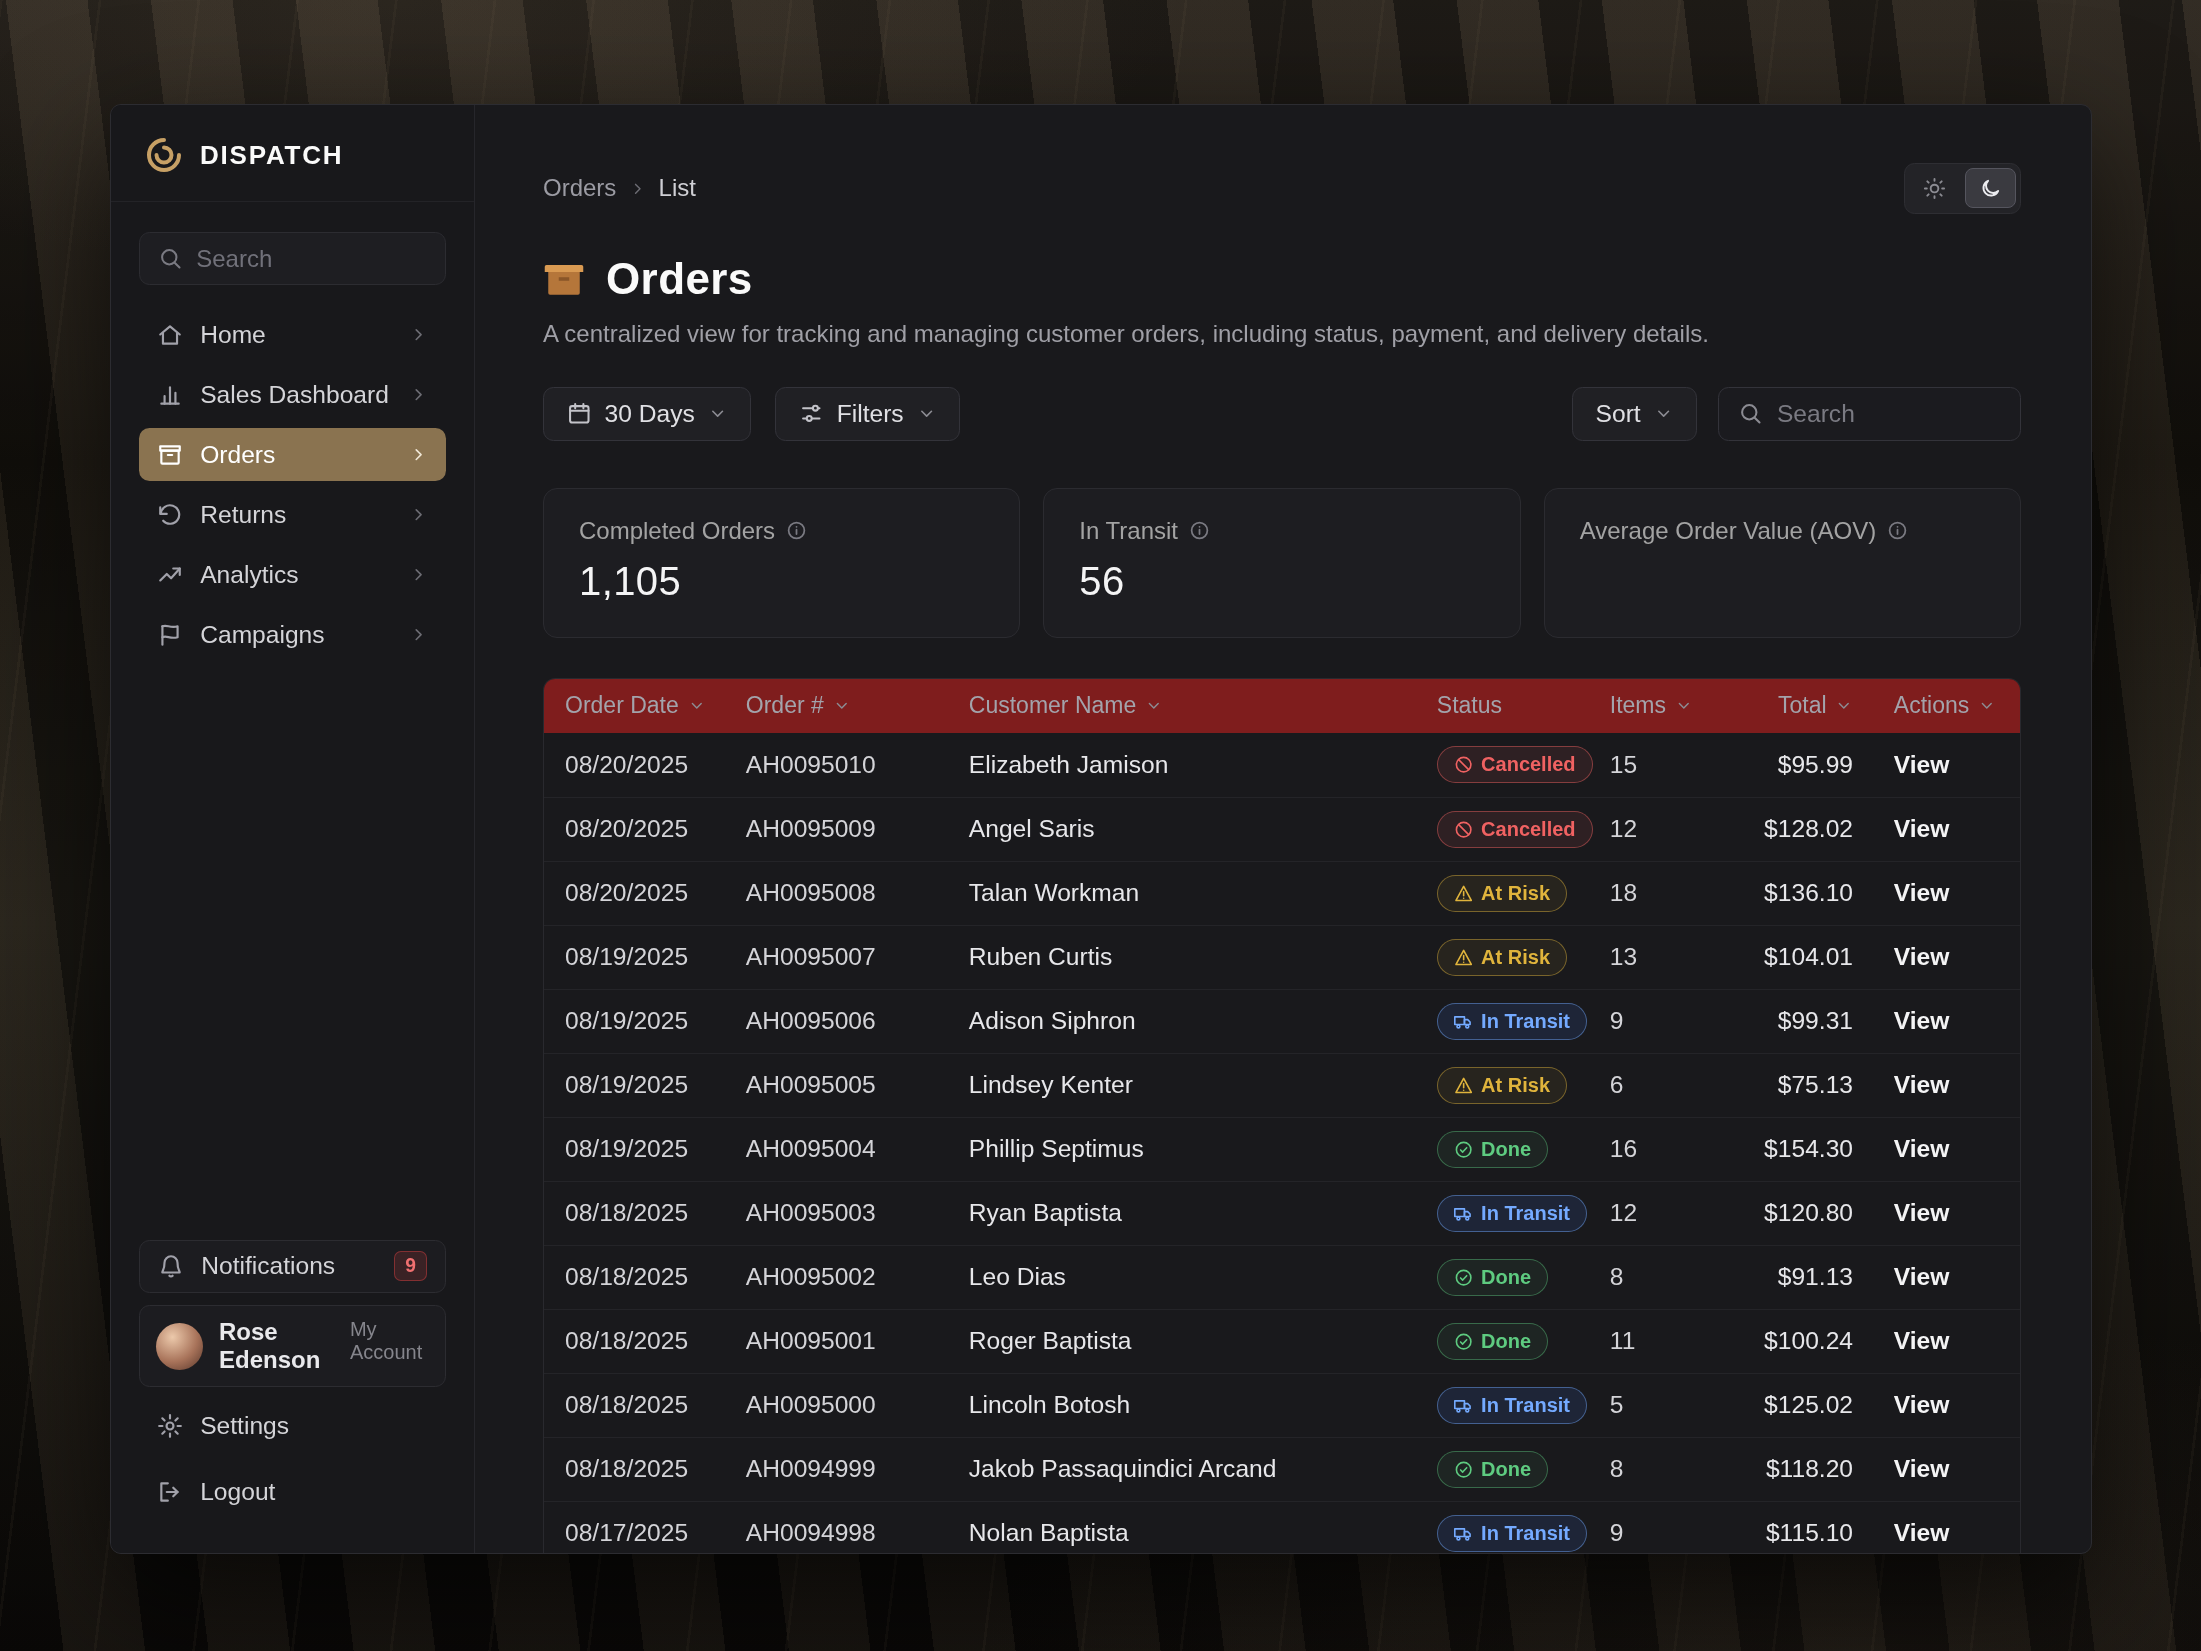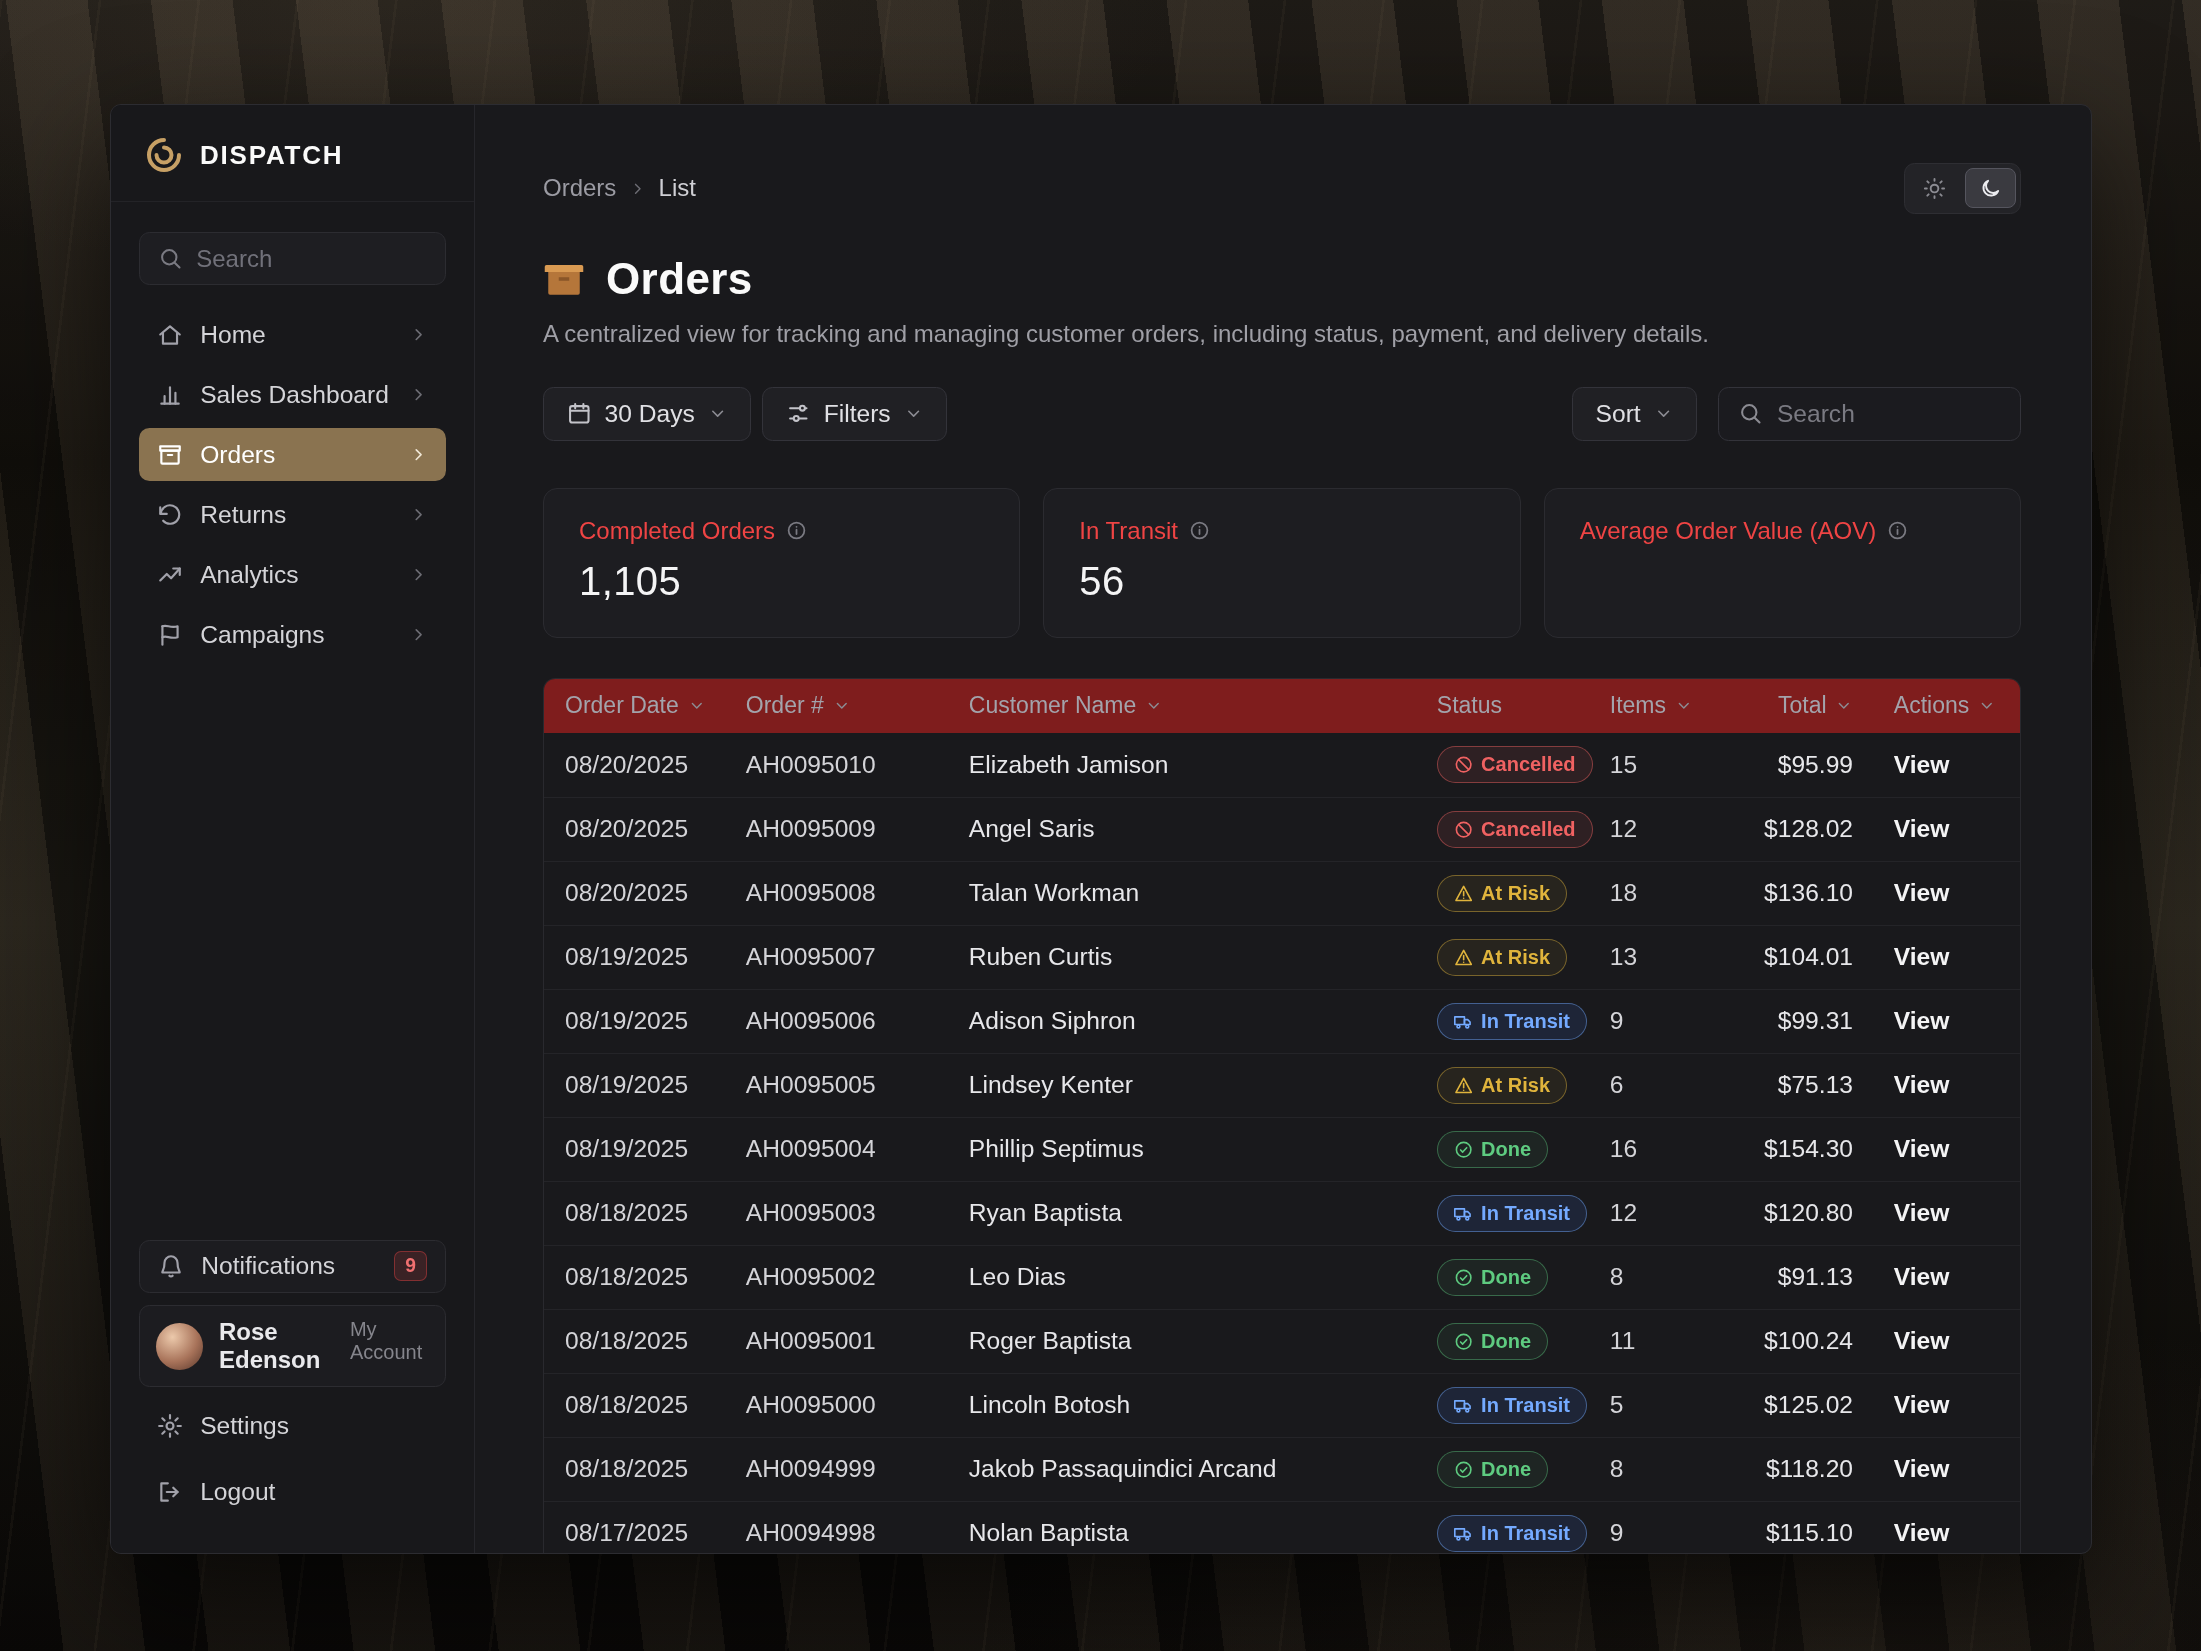--- a/index.html
+++ b/index.html
@@ -69,35 +69,35 @@
   .tt-btn{width:51px;height:40px;border:0.9px solid transparent;background:transparent;border-radius:8px;
     display:flex;align-items:center;justify-content:center;color:#8b8b92;cursor:pointer}
   .tt-btn .icon{width:23px;height:23px}
   .tt-btn.active{background:#3a3a40;border-color:#55555e;color:#ececf0}
 
   .title-row{display:flex;align-items:center;gap:21px;margin-top:40px}
   .title-ic{width:42px;height:42px}
   .title-row h1{font-size:44px;font-weight:700;color:#fafafa;letter-spacing:0.4px}
   .desc{margin-top:16px;font-size:24px;color:#9f9fa6}
 
-  .toolbar{display:flex;align-items:center;gap:11px;margin-top:39px}
+  .toolbar{display:flex;align-items:center;gap:24px;margin-top:39px}
   .tb-btn{height:54px;background:#202024;border:0.9px solid #33333a;border-radius:10.5px;
     display:flex;align-items:center;gap:13px;padding:0 23px;font-size:24.6px;color:#e0e0e4;
     font-family:inherit;cursor:pointer}
   .tb-btn .icon{width:24.6px;height:24.6px;color:#c3c3c9}
   .tb-btn .chev{width:19.3px;height:19.3px;color:#8b8b92}
   .tb-right{margin-left:auto;display:flex;align-items:center;gap:21px}
   .tb-search{width:303px;height:54px;background:#1b1b1f;border:0.9px solid #33333a;border-radius:10.5px;
     display:flex;align-items:center;gap:14px;padding:0 19.3px;color:#8b8b92}
   .tb-search input{flex:1;min-width:0;background:transparent;border:0;outline:0;color:#e4e4e7;font-size:24.6px;font-family:inherit}
   .tb-search input::placeholder{color:#7a7a82}
 
   .stats{display:grid;grid-template-columns:1fr 1fr 1fr;gap:23px;margin-top:47px}
   .stat-card{background:#1d1d21;border:0.9px solid #2b2b30;border-radius:14px;padding:28px 35px 33px}
-  .stat-label{display:flex;align-items:center;gap:10.5px;font-size:24px;color:#ef4444}
+  .stat-label{display:flex;align-items:center;gap:10.5px;font-size:24px;color:#a3a3a3}
   .stat-label .icon{width:21px;height:21px;color:#7a7a82}
   .stat-value{margin-top:14px;font-size:40px;font-weight:400;color:#f4f4f5;letter-spacing:0.4px}
 
   
   .table{margin-top:40px;border:0.9px solid #29292e;border-bottom:none;border-radius:12.3px 12.3px 0 0;overflow:hidden}
   .thead,.trow{display:grid;grid-template-columns:200px 223px 1fr 173px 126px 158px 128px;align-items:center}
   .thead{background:#7f1d1d;height:54px}
   .thead .cell{display:flex;align-items:center;gap:8.8px;font-size:23px;color:#a3a3ab;cursor:pointer}
   .thead .cell .chev{width:17.6px;height:17.6px;color:#8b8b92}
   .cell{padding-left:1.8px}

